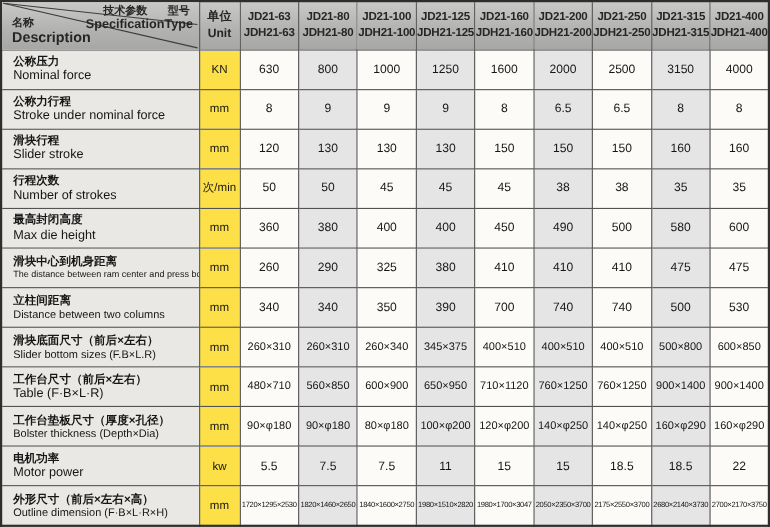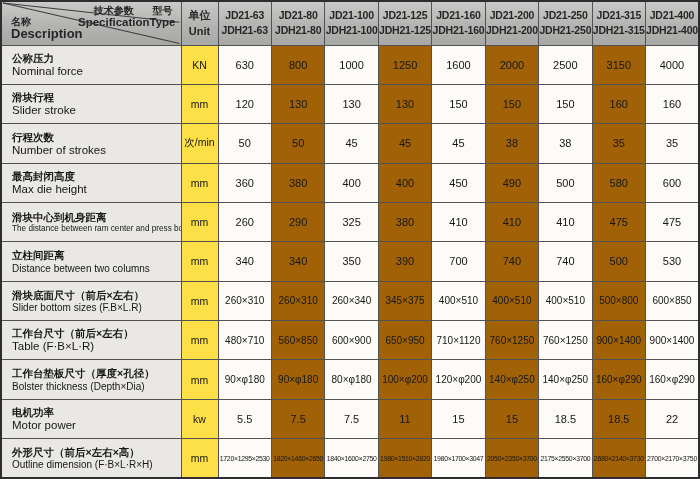--- a/index.html
+++ b/index.html
@@ -21,21 +21,21 @@
   .cen-big{font-size:13px;font-weight:bold;color:#262626;}
   tbody tr{height:29px;}
   td.desc{background:#e9e8e4;text-align:left;padding:1px 3px 1px 10px;}
   .zh{font-size:10.5px;font-weight:bold;color:#161616;line-height:1.25;}
   .en{font-size:11.5px;color:#161616;line-height:1.1;white-space:nowrap;}
   .en-s{font-size:10px;}
   .en-xs{font-size:8.2px;}
   td.unit{background:#fde047;text-align:center;font-size:10.5px;color:#161616;}
   td.val{text-align:center;font-size:11px;color:#161616;white-space:nowrap;}
   td.plain{background:#fcfbf8;}
-  td.shade{background:#a16207;}
+  td.shade{background:#e5e5e5;}
   td.v-s{font-size:10px;}
   td.v-xs{font-size:6.9px;letter-spacing:-0.3px;}
 </style>
 </head>
 <body>
 
 <table>
   <colgroup>
     <col style="width:180px">
     <col style="width:37px">
@@ -124,20 +124,36 @@
         <td class="val plain">1000</td>
         <td class="val shade">1250</td>
         <td class="val plain">1600</td>
         <td class="val shade">2000</td>
         <td class="val plain">2500</td>
         <td class="val shade">3150</td>
         <td class="val plain">4000</td>
       </tr>
       <tr>
         <td class="desc">
+          <div class="zh">公称力行程</div>
+          <div class="en">Stroke under nominal force</div>
+        </td>
+        <td class="unit">mm</td>
+        <td class="val plain">8</td>
+        <td class="val shade">9</td>
+        <td class="val plain">9</td>
+        <td class="val shade">9</td>
+        <td class="val plain">8</td>
+        <td class="val shade">6.5</td>
+        <td class="val plain">6.5</td>
+        <td class="val shade">8</td>
+        <td class="val plain">8</td>
+      </tr>
+      <tr>
+        <td class="desc">
           <div class="zh">滑块行程</div>
           <div class="en">Slider stroke</div>
         </td>
         <td class="unit">mm</td>
         <td class="val plain">120</td>
         <td class="val shade">130</td>
         <td class="val plain">130</td>
         <td class="val shade">130</td>
         <td class="val plain">150</td>
         <td class="val shade">150</td>

